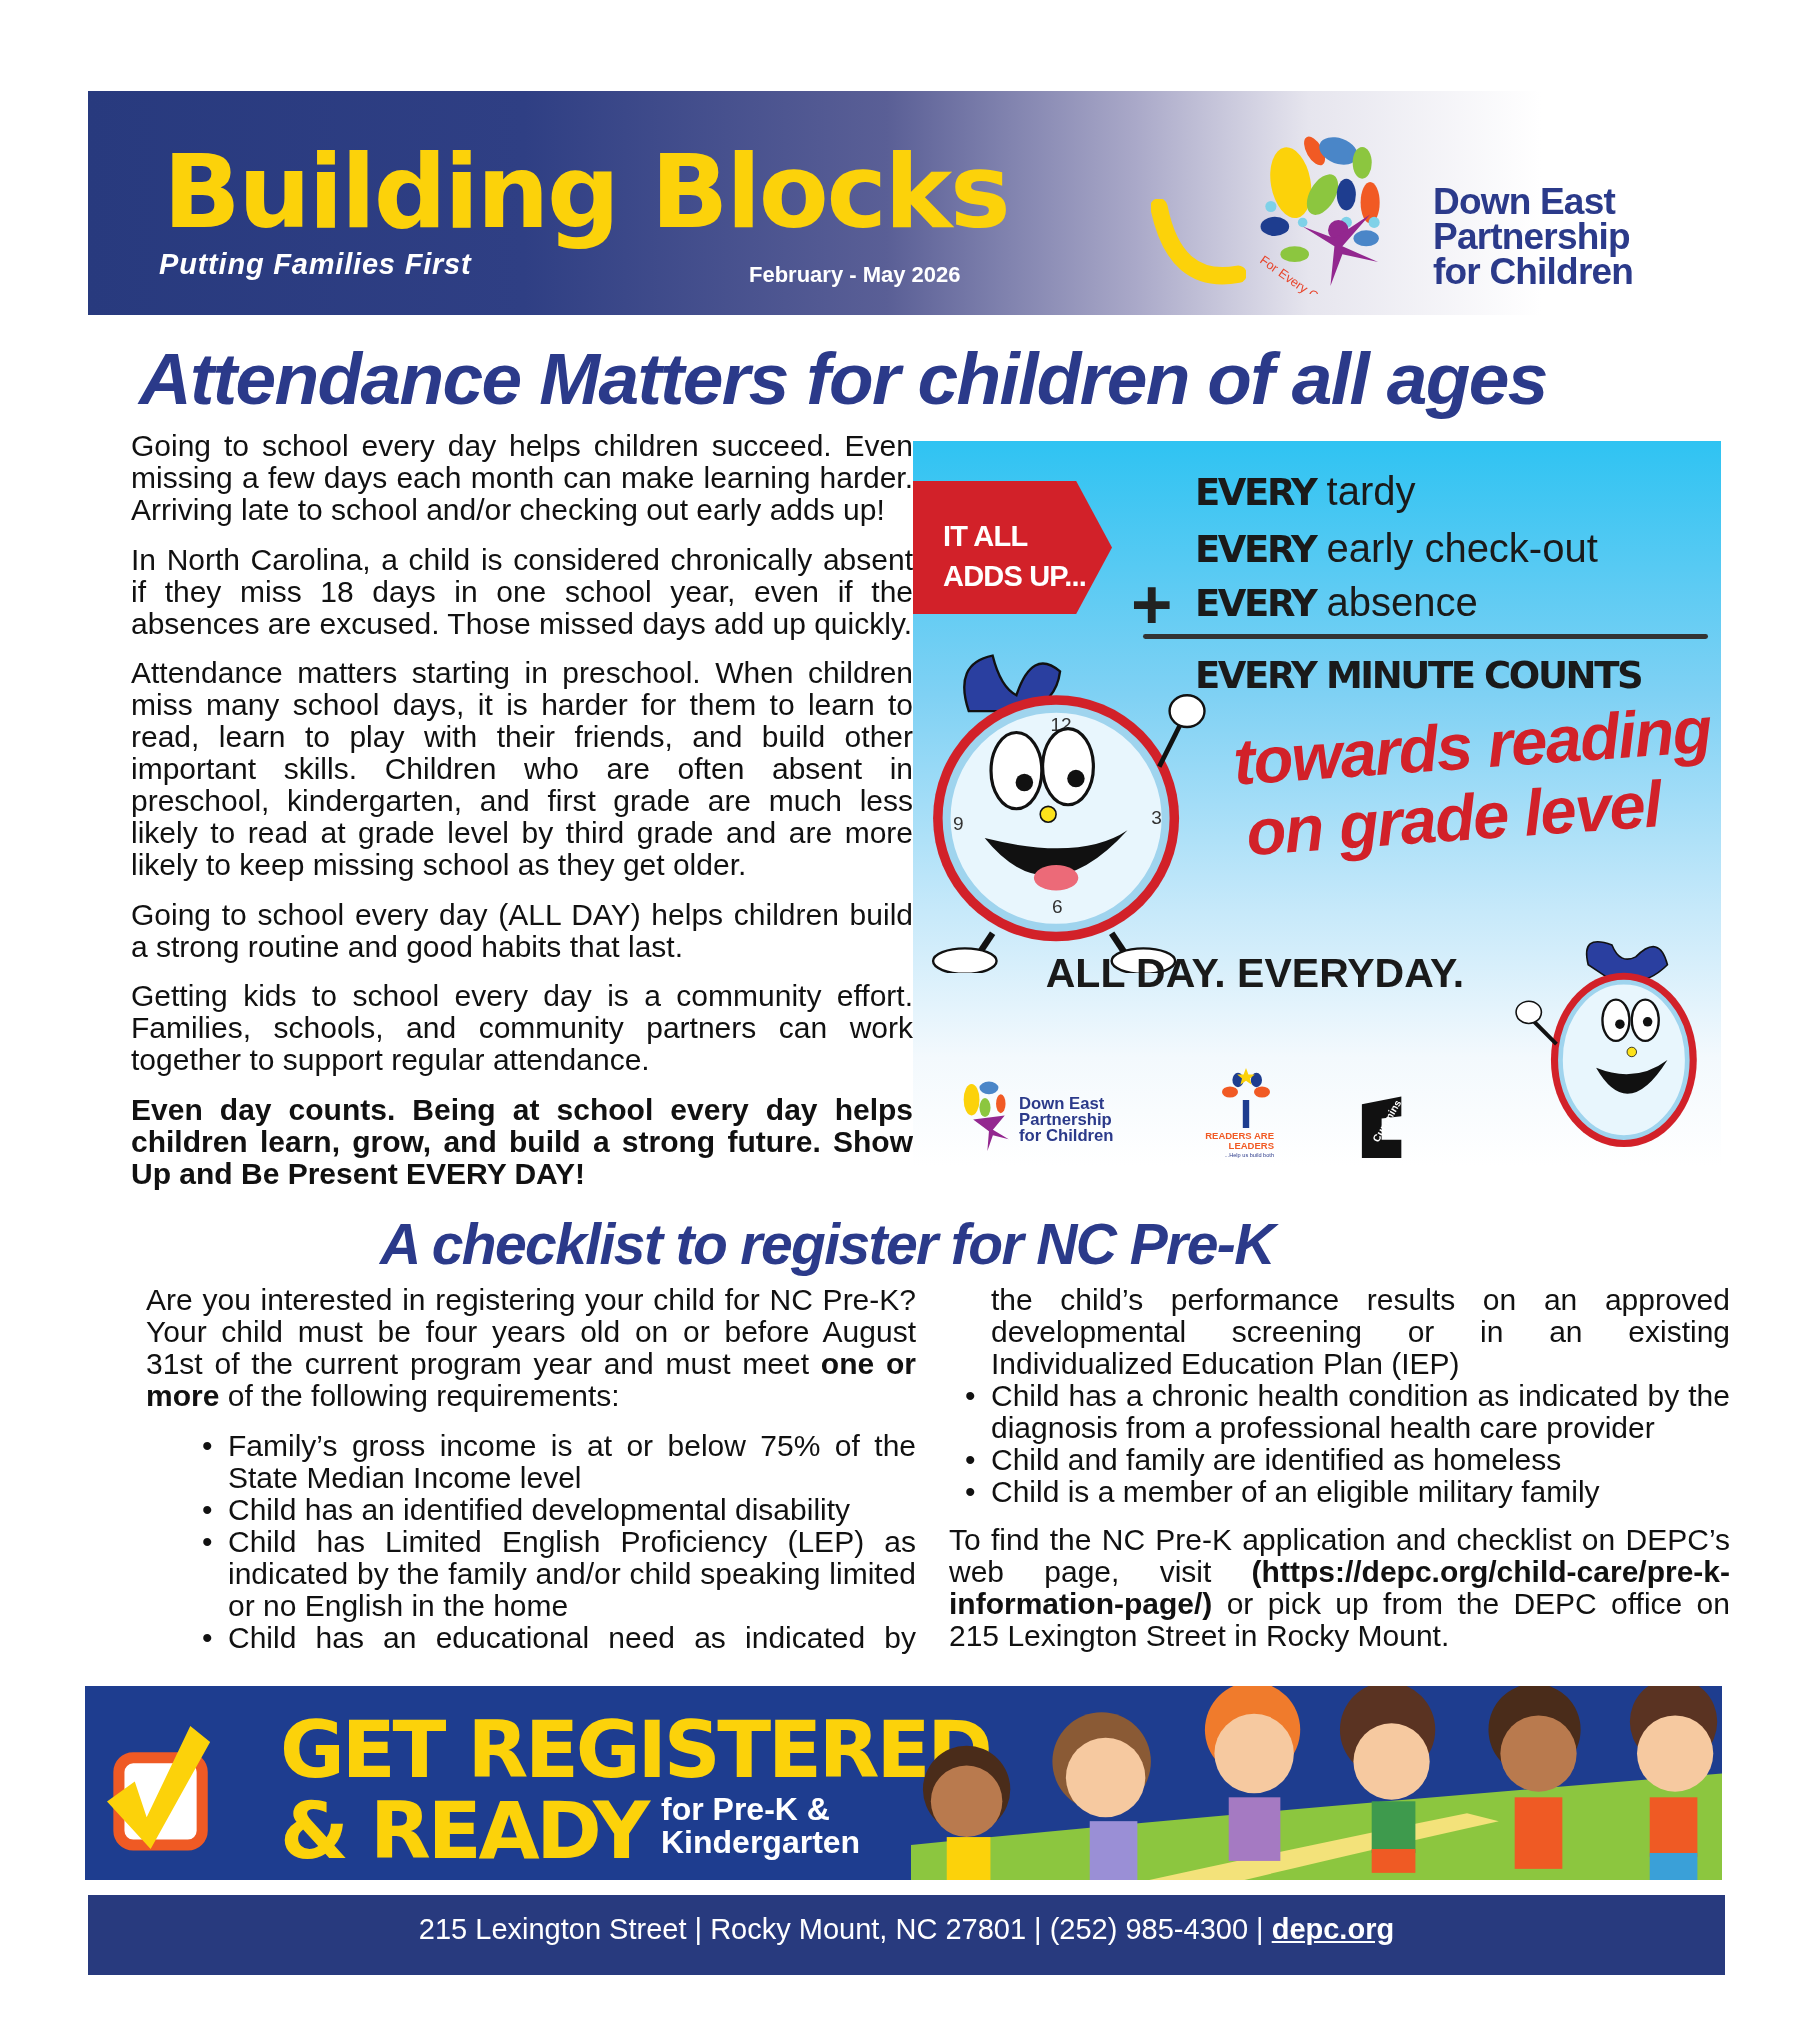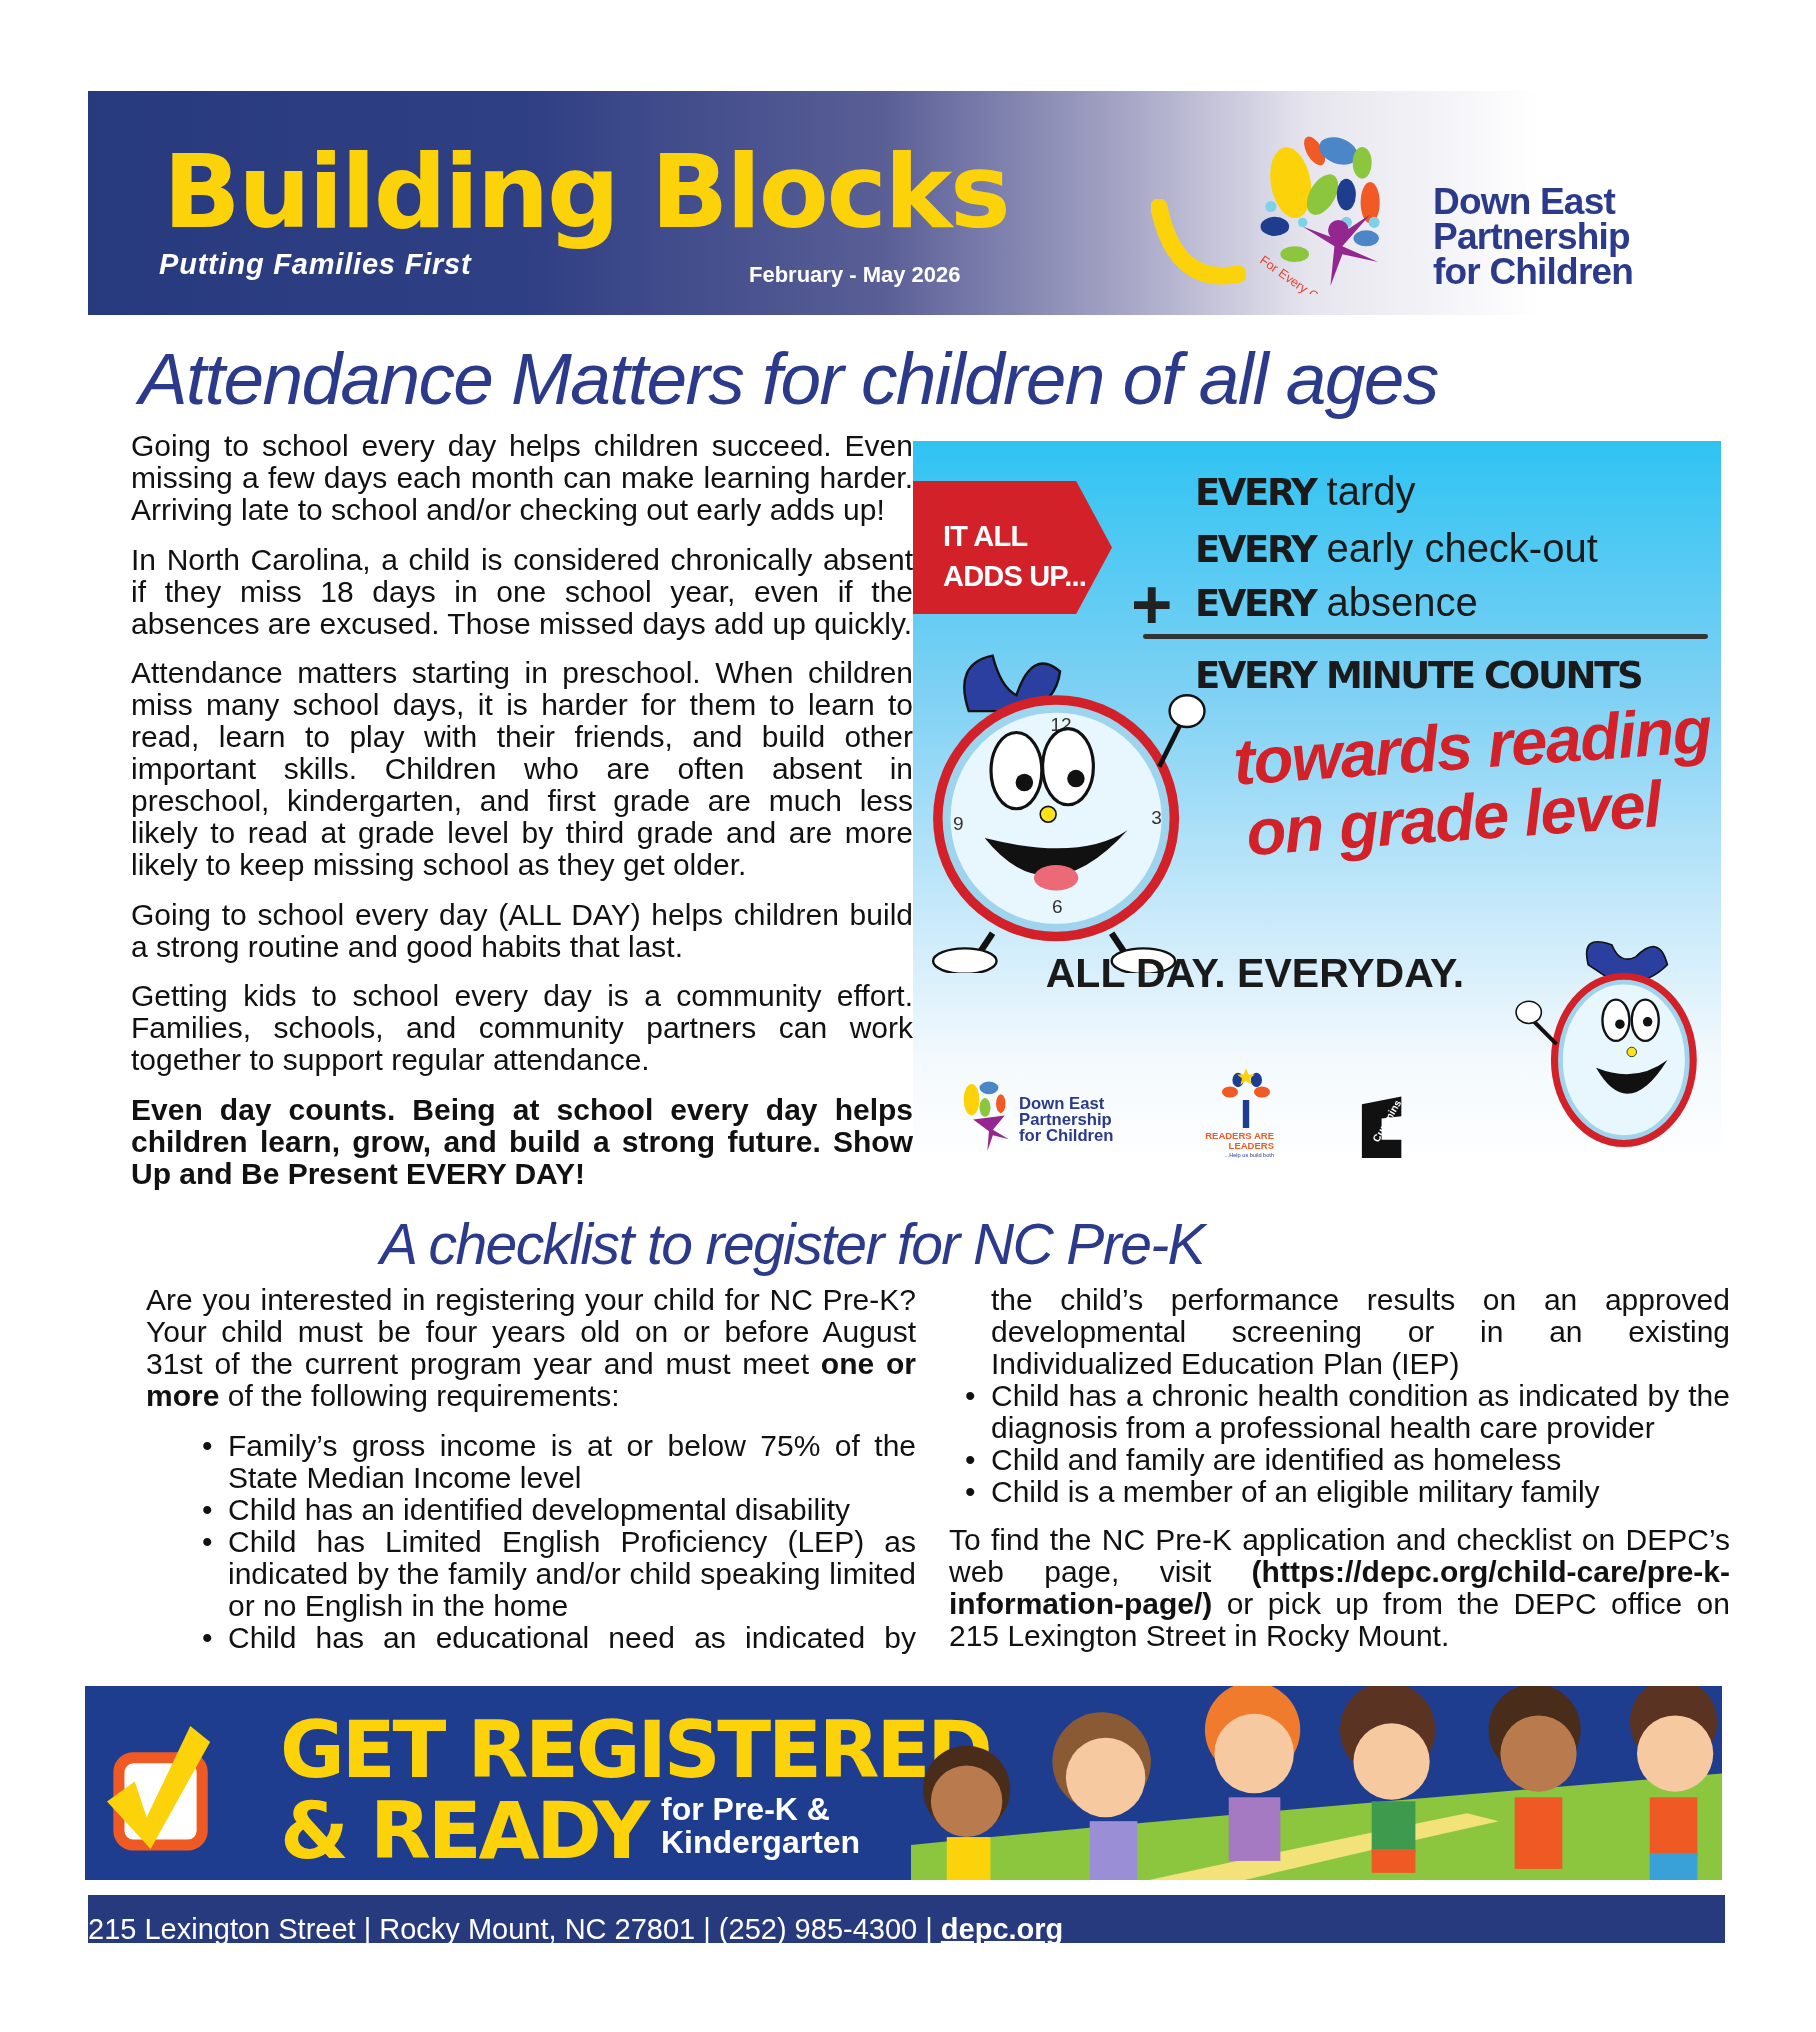--- a/index.html
+++ b/index.html
@@ -7,21 +7,21 @@
   .abs{position:absolute;}
   
   #masthead{left:88px;top:91px;width:1453px;height:224px;background:linear-gradient(90deg,#283a7e 0%,#2f3f84 30%,#5a5f96 55%,#a9a8c8 72%,#e6e5ee 84%,#ffffff 100%);}
   #bb-title{left:163px;top:141px;font-family:"DejaVu Sans",sans-serif;font-weight:bold;font-size:102px;letter-spacing:-2.4px;color:#fcd20a;line-height:1;}
   #bb-swoosh{left:1151px;top:199px;width:95px;height:95px;}
   #tagline{left:159px;top:248px;font-style:italic;font-weight:bold;font-size:29px;color:#fff;letter-spacing:0.8px;}
   #dateline{left:749px;top:262px;font-weight:bold;font-size:22px;color:#fff;}
   #logo-tree{left:1255px;top:127px;width:135px;height:167px;}
   #logo-text{left:1433px;top:184px;font-weight:bold;font-size:37px;line-height:35px;color:#2b3a8a;letter-spacing:-0.8px;}
   
-  .headline{font-style:italic;font-weight:normal;color:#2b3a8a;letter-spacing:-1.6px;white-space:nowrap;}
+  .headline{font-style:italic;font-weight:bold;color:#2b3a8a;letter-spacing:-1.6px;white-space:nowrap;}
   #h1{left:139px;top:337px;font-size:73px;}
   #h2{left:380px;top:1211px;font-size:57px;}
   
   .col{font-size:30px;line-height:32px;text-align:justify;margin-left:24px;}
   .col p{margin:0 0 17.5px 0;}
   #col-left{left:107px;top:430px;width:782px;}
   .bold{font-weight:bold;}
   
   #poster{left:913px;top:441px;width:808px;height:725px;background:linear-gradient(180deg,#2fc3f2 0%,#7fd1f4 35%,#c7e9fa 65%,#f3f9fd 85%,#ffffff 100%);overflow:hidden;}
   #tag{left:0;top:40px;width:199px;height:133px;background:#d22129;clip-path:polygon(0 0,82% 0,100% 50%,82% 100%,0 100%);}
@@ -43,21 +43,21 @@
   .col li{position:relative;padding-left:42px;}
   #col-pk-left ul{margin-left:40px;}
   .col li .bul{position:absolute;left:16px;top:0;}
   
   #banner{left:85px;top:1686px;width:1637px;height:194px;background:#1e3d8f;overflow:hidden;}
   #checkbox{left:22px;top:40px;width:119px;height:127px;}
   #get-reg{left:195px;top:24px;font-family:"DejaVu Sans",sans-serif;font-weight:bold;font-size:79px;line-height:81px;letter-spacing:-3.2px;color:#fcd20a;white-space:nowrap;}
   #for-prek{left:576px;top:107px;color:#fff;font-weight:bold;font-size:32px;line-height:33px;}
   #kids{left:826px;top:0;width:811px;height:194px;}
   
-  #footer{left:88px;top:1895px;width:1637px;height:48px;background:#283a7e;color:#fff;font-size:29px;line-height:68px;text-align:left;}
+  #footer{left:88px;top:1895px;width:1637px;height:80px;background:#283a7e;color:#fff;font-size:29px;line-height:68px;text-align:center;}
   #footer a{color:#fff;font-weight:bold;text-decoration:underline;}
 </style>
 </head>
 <body>
 
 <div id="masthead" class="abs"></div>
 <div id="bb-title" class="abs">Building Blocks</div>
 <svg id="bb-swoosh" class="abs" viewBox="0 0 120 120">
   <path d="M10 10 Q 30 110 110 95" stroke="#fcd20a" stroke-width="22" fill="none" stroke-linecap="round"></path>
 </svg>

